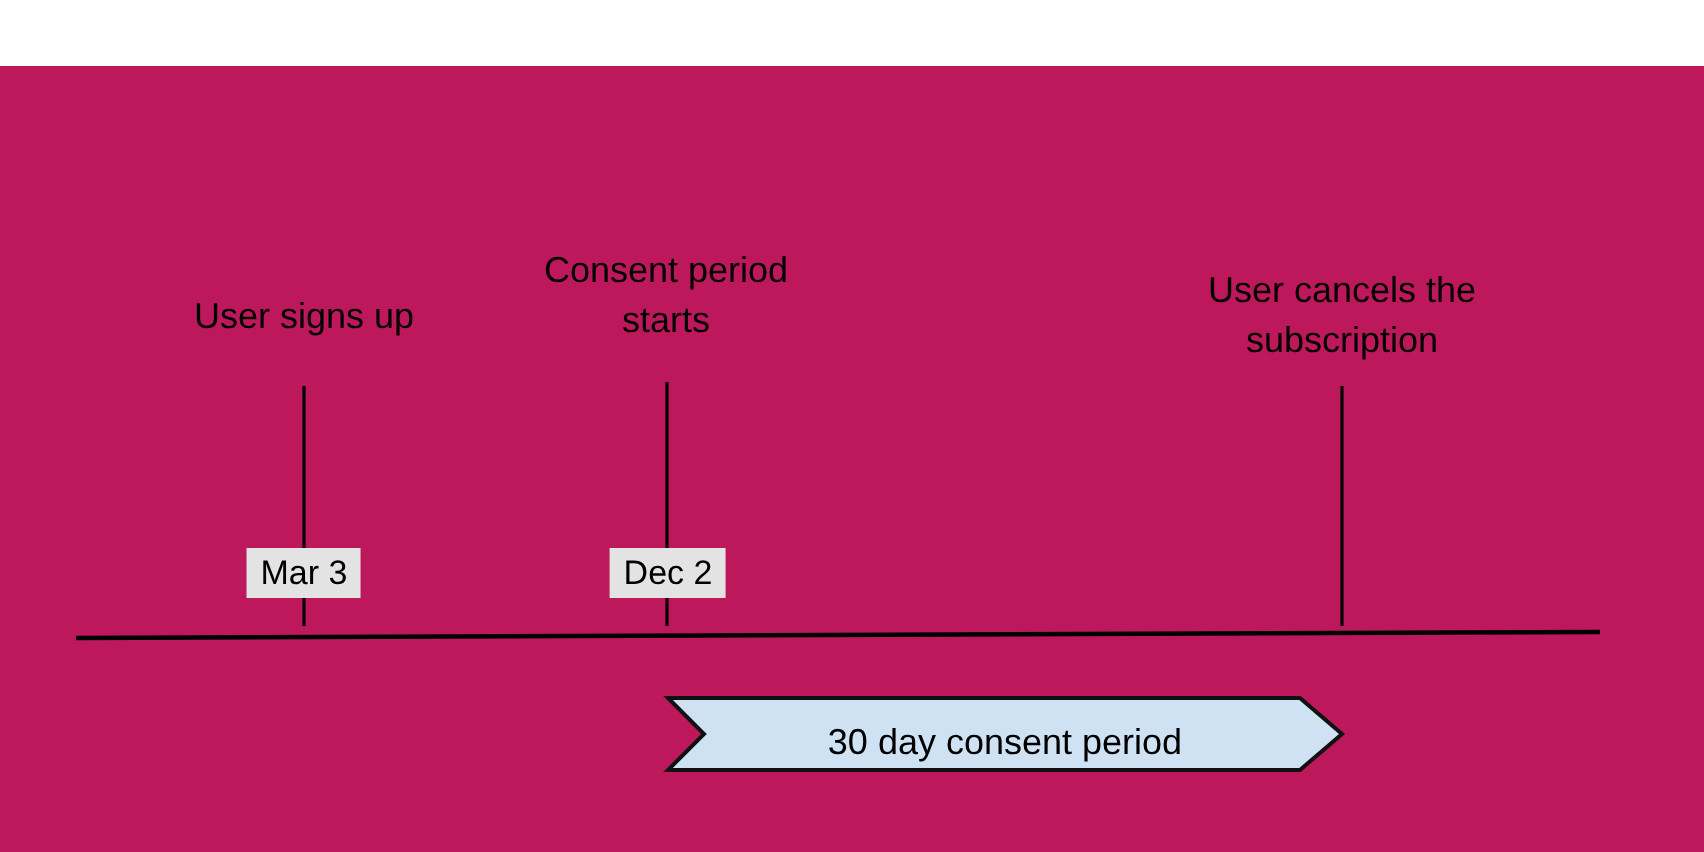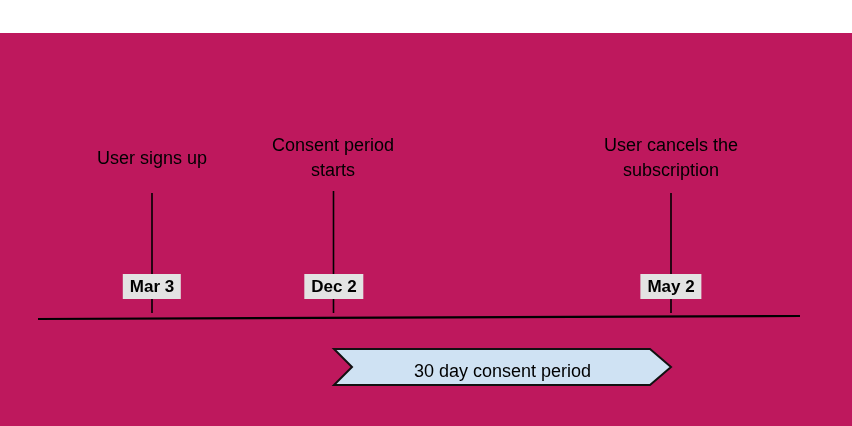--- a/index.html
+++ b/index.html
@@ -49,21 +49,20 @@
   }
   .date-chip {
     position: absolute;
     transform: translateX(-50%);
     background: #e3e3e3;
     color: #000000;
     font-size: 17px;
     line-height: 21px;
     padding: 2px 7px;
     white-space: nowrap;
-    font-weight: bold;
   }
   .banner-text {
     position: absolute;
     left: 352px;
     top: 317px;
     width: 301px;
     height: 42px;
     display: flex;
     align-items: center;
     justify-content: center;
@@ -80,27 +79,26 @@
   <svg class="layer" width="852" height="426" viewBox="0 0 852 426">
     <line class="evline" x1="152" y1="160" x2="152" y2="280"></line>
     <line class="evline" x1="333.5" y1="158" x2="333.5" y2="280"></line>
     <line class="evline" x1="671" y1="160" x2="671" y2="280"></line>
     <line class="timeline" x1="38" y1="286" x2="800" y2="283"></line>
     <polygon class="banner-shape" points="334,316 650,316 671,334 650,352 334,352 352,334" fill="#cfe2f3"></polygon>
   </svg>
 
   <div class="event-label" style="left:42px; top:98px;">User signs up</div>
 
-  <div class="event-label" style="left:223px; top:98px;">Consent period
+  <div class="event-label" style="left:223px; top:88px;">Consent period
 starts</div>
 
   <div class="event-label" style="left:561px; top:98px;">User cancels the
 subscription</div>
 
   <div class="date-chip" style="left:152px; top:241px;">Mar 3</div>
 
   <div class="date-chip" style="left:334px; top:241px;">Dec 2</div>
 
-  <div class="date-chip" style="left:671px; top:241px;">May 2</div>
 
   <div class="banner-text">30 day consent period</div>
 
 </div>
 
 </body></html>

